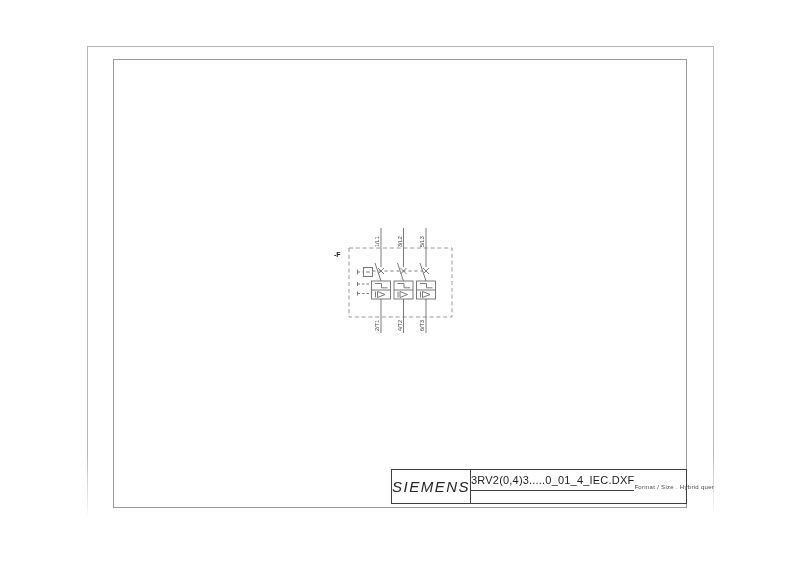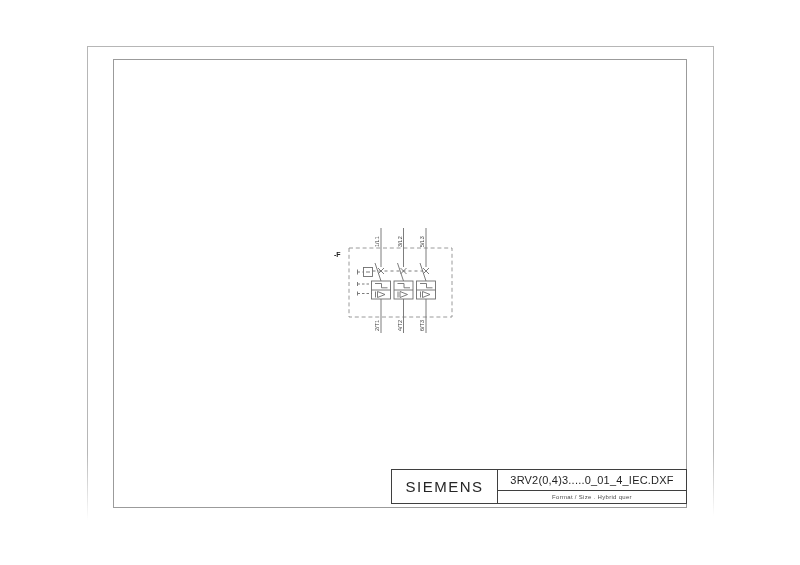--- a/index.html
+++ b/index.html
@@ -25,23 +25,23 @@
   #circuit-svg { position: absolute; left: 0; top: 0; }
   
   .tb {
     position: absolute; left: 391px; top: 469px; width: 296px; height: 35px;
     border: 1px solid #3f3f3f; box-sizing: border-box;
     display: flex; background: #ffffff;
   }
   .tb-left {
     width: 106px; border-right: 1px solid #3f3f3f; box-sizing: border-box;
     display: flex; align-items: center; justify-content: center;
-    font-size: 15px; letter-spacing: 1.5px; color: #262626;
+    font-size: 15px; letter-spacing: 1.5px; color: #262626; font-style: italic;
   }
-  .tb-right { flex: 1; display: flex; flex-direction: column; }
+  .tb-right { flex: 1; display: flex; flex-direction: row; }
   .tb-file {
     height: 21px; border-bottom: 1px solid #3f3f3f; box-sizing: border-box;
     display: flex; align-items: center; justify-content: center;
     font-size: 11px; color: #1f1f1f; letter-spacing: 0.2px; white-space: nowrap;
   }
   .tb-format {
     flex: 1; display: flex; align-items: center; justify-content: center;
     font-size: 6px; color: #4a4a4a; letter-spacing: 0.3px; white-space: nowrap;
   }
   text { font-family: "Liberation Sans", sans-serif; }

